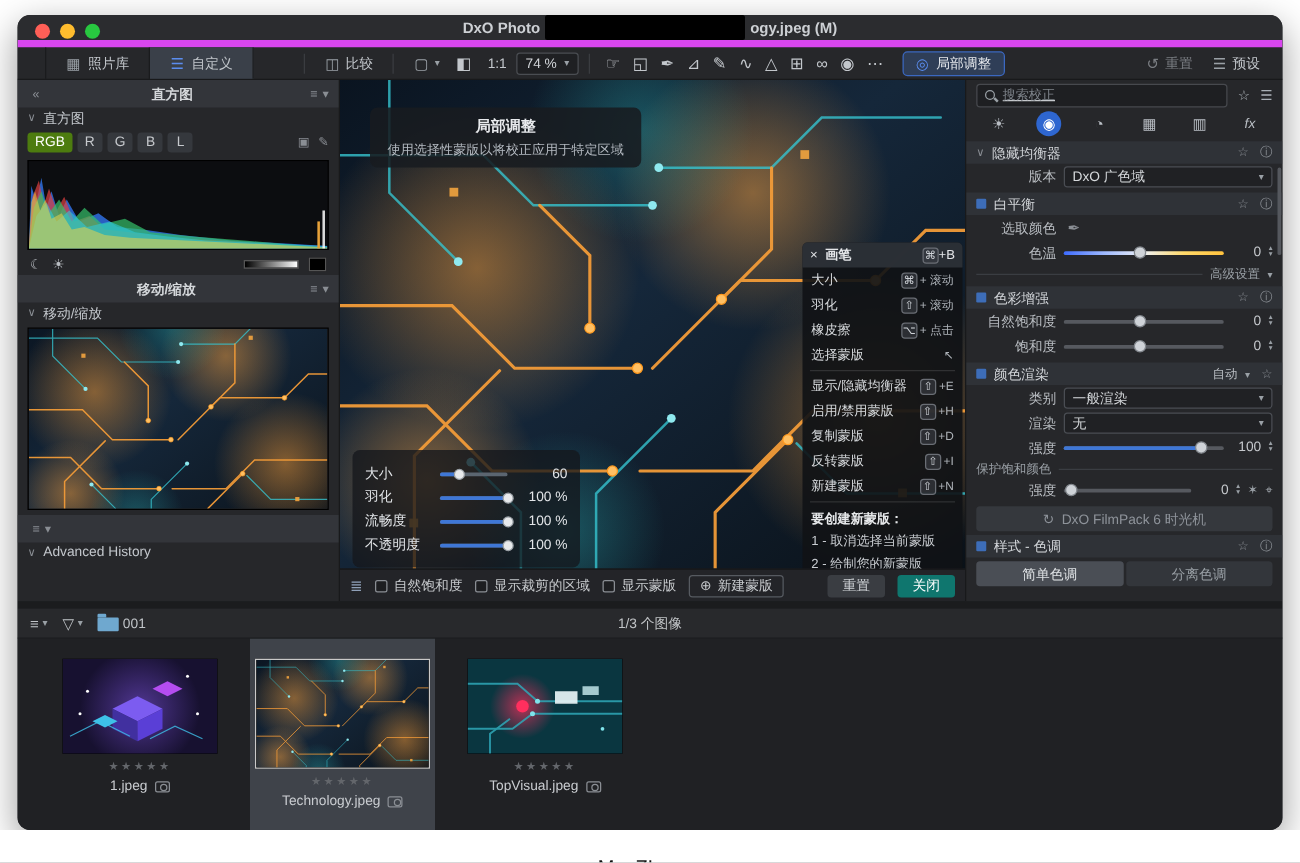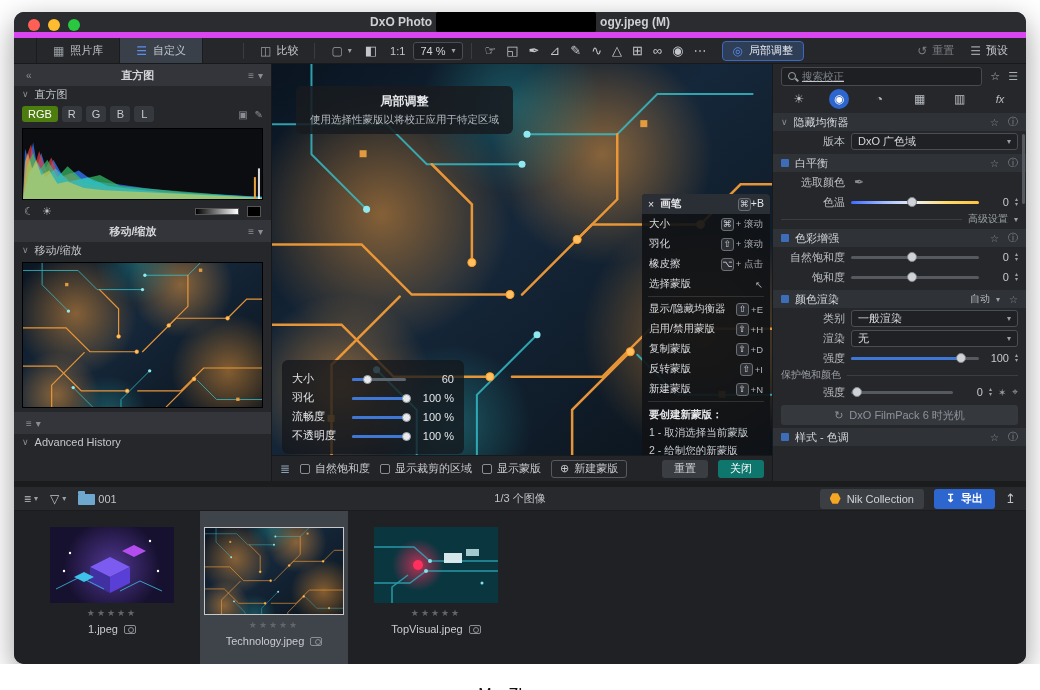--- a/index.html
+++ b/index.html
@@ -708,49 +708,42 @@
         <span>↻</span>
         <span>DxO FilmPack 6 时光机</span>
       </div>
 
       <div class="sec-h">
         <span class="sq"></span>
         <span class="ht">样式 - 色调</span>
         <span class="hic">☆</span>
         <span class="hic">ⓘ</span>
       </div>
+      <div class="stylerow">
+        <span class="stbtn on">简单色调</span>
+        <span class="stbtn off">分离色调</span>
+      </div>
       <span class="rpscroll"></span>
     </div>
 
     <div class="gapstrip"></div>
     <div class="fheader">
       <span class="fcounter">1/3 个图像</span>
       <span class="fh-group">
         <span>≡</span>
         <span class="dda">▾</span>
       </span>
       <span class="fh-group">
         <span>▽</span>
         <span class="dda">▾</span>
       </span>
       <span class="fh-group">
         <span class="folder"></span>
         <span style="font-size:11px">001</span>
       </span>
-      <span class="fh-right">
-        <span class="nikbtn">
-          <span class="hex"></span>
-          <span>Nik Collection</span>
-        </span>
-        <span class="exportbtn">
-          <span>↧</span>
-          <span>导出</span>
-        </span>
-        <span class="sharebtn">↥</span>
-      </span>
     </div>
 
     <div class="fthumbs">
       <div class="cell">
         <div class="timg">
             <svg>
               <use href="#purple" width="100%" height="100%"></use>
             </svg>
           </div>
         <div class="stars">★★★★★</div>

